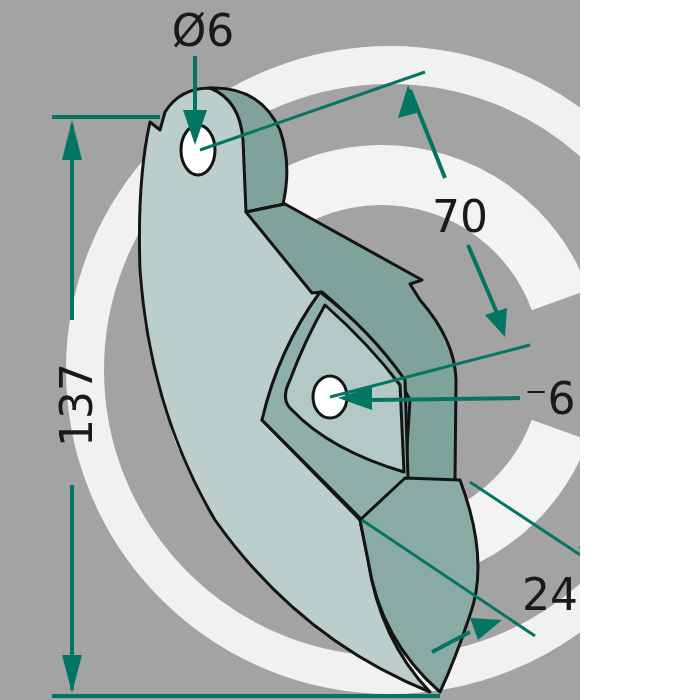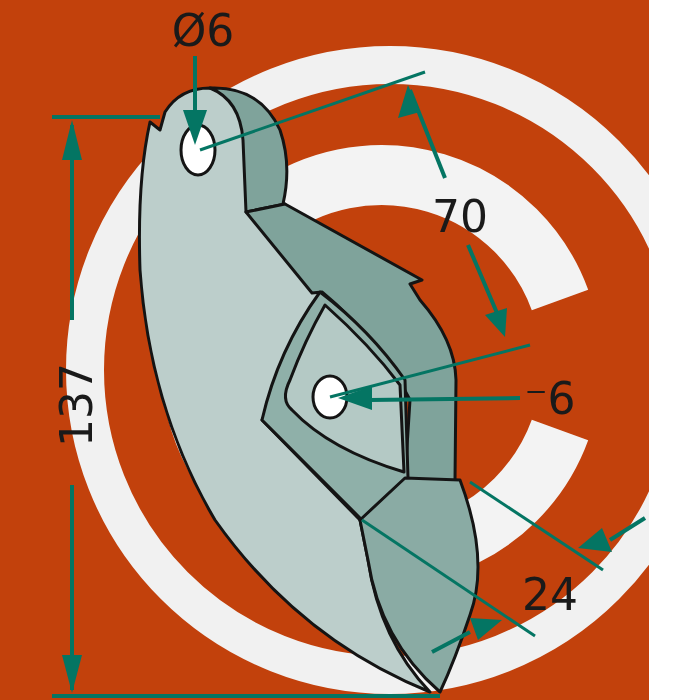--- a/index.html
+++ b/index.html
@@ -1,16 +1,16 @@
 <!DOCTYPE html>
 <html><head>
 <meta charset="utf-8">
 <style>
   html, body { margin: 0; padding: 0; background: #ffffff; }
-  .canvas { position: relative; width: 649px; height: 700px; overflow: hidden; background: #c2410c; }
+  .canvas { position: relative; width: 580px; height: 700px; overflow: hidden; background: #a3a3a3; }
   svg { position: absolute; left: 0; top: 0; }
   .dim-label { font-family: "DejaVu Sans", sans-serif; fill: #1a1a1a; }
 </style>
 </head>
 <body>
 
 <div class="canvas">
 <svg width="700" height="700" viewBox="0 0 700 700" xmlns="http://www.w3.org/2000/svg">
 
   <g fill="none" stroke="#f1f1f1">

